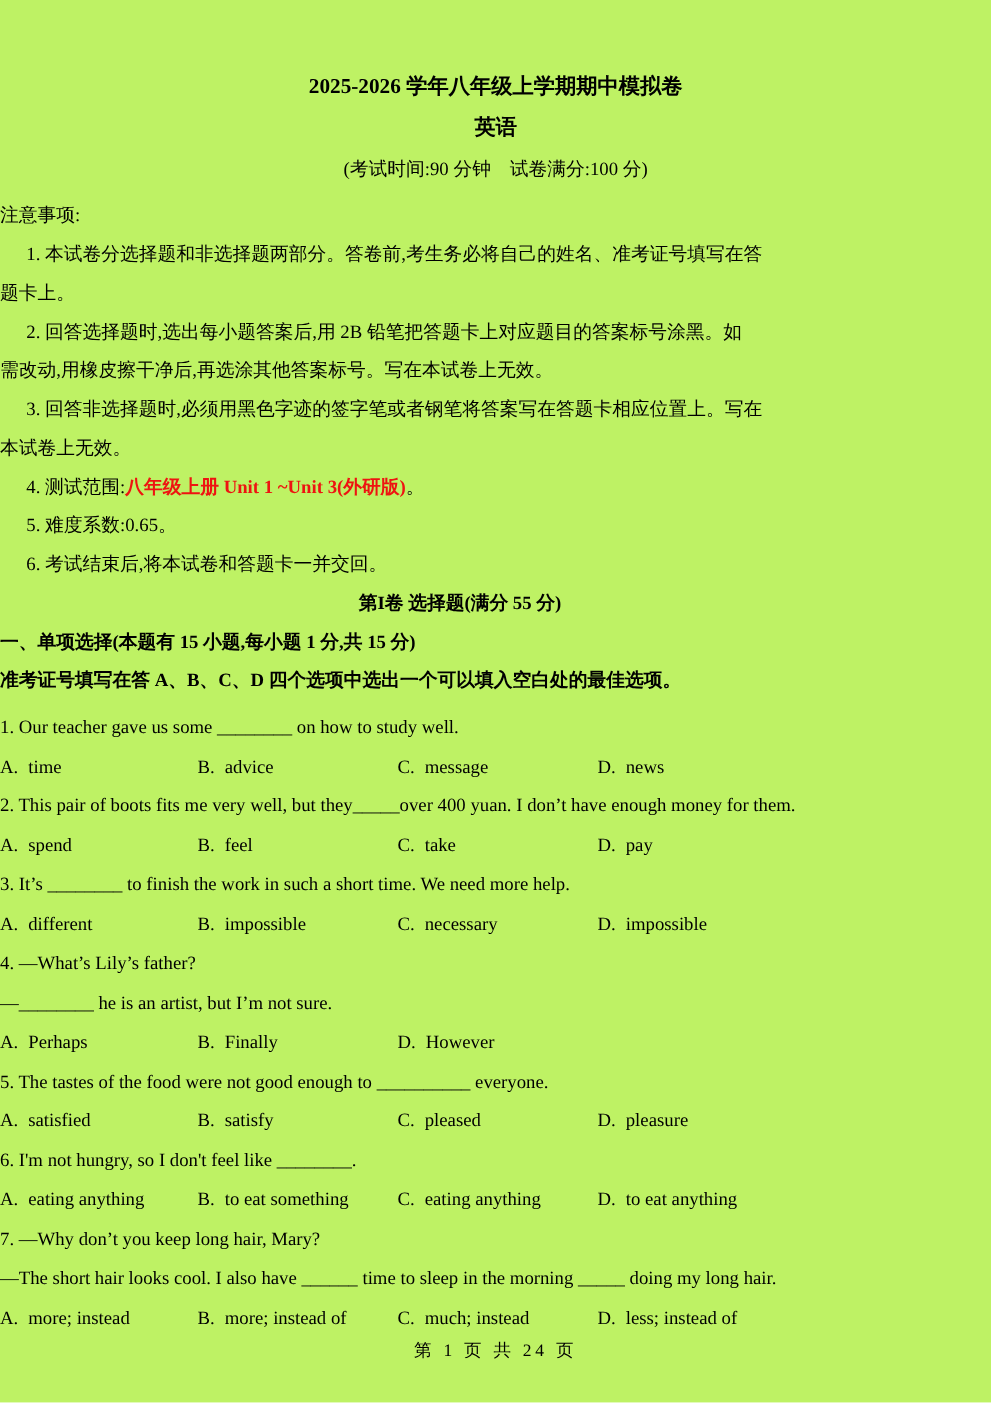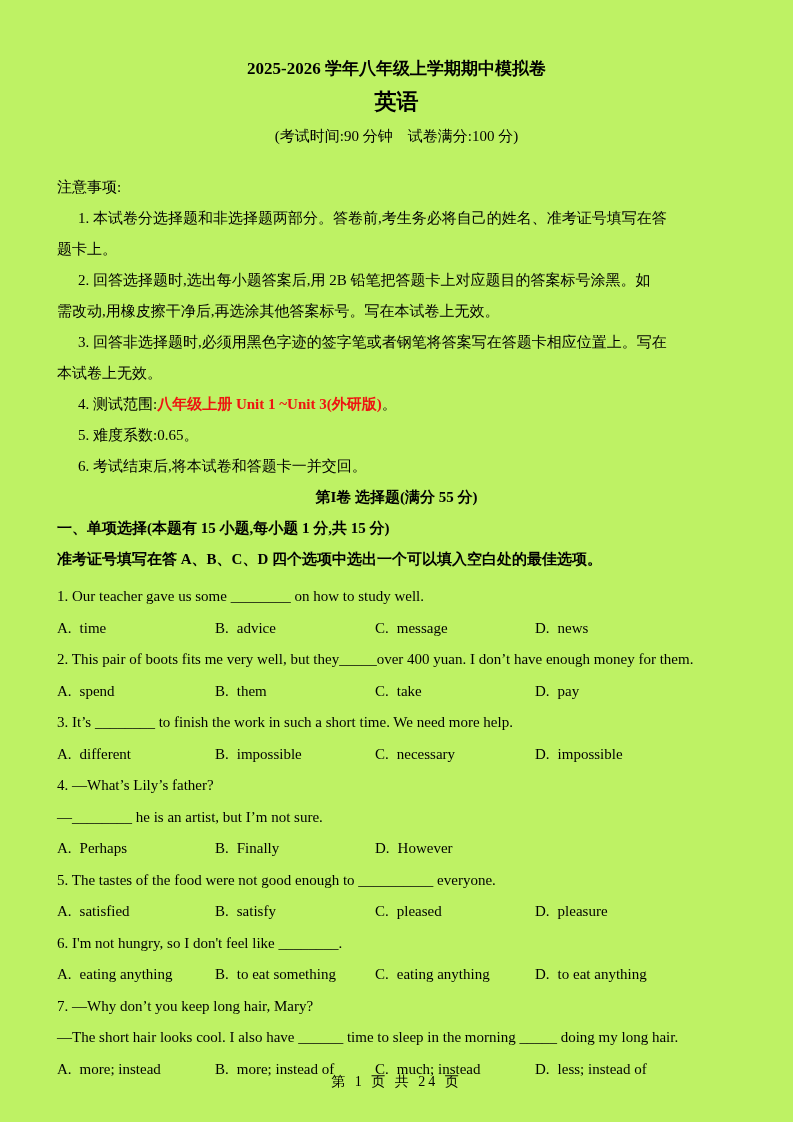--- a/index.html
+++ b/index.html
@@ -16,33 +16,32 @@
   }
   .center { text-align: center; }
   .doc-title {
     padding-top: 57px;
     font-size: 17px;
     font-weight: bold;
     line-height: 24px;
   }
   .doc-subject {
     margin-top: 9px;
-    font-size: 22px;
+    font-size: 17px;
     font-weight: bold;
     line-height: 24px;
   }
   .exam-info {
     margin-top: 10px;
     font-size: 15px;
     line-height: 24px;
     text-align: center;
   }
   .body-block {
-    margin-top: 24px;
-    padding-left: 57px;
+    margin-top: 10px;
     padding-right: 34px;
   }
   .notice-heading { line-height: 31px; }
   .notice-line { line-height: 31px; white-space: nowrap; }
   .notice-line.indent { text-indent: 21px; }
   .red { font-weight: bold; }
   .sec-heading {
     line-height: 31px;
     font-weight: bold;
     text-align: center;
@@ -112,21 +111,21 @@
         <div class="q-line">1. Our teacher gave us some ________ on how to study well.</div>
         <div class="opts">
           <div class="opt"><span class="opt-label">A.</span><span>time</span></div>
           <div class="opt"><span class="opt-label">B.</span><span>advice</span></div>
           <div class="opt"><span class="opt-label">C.</span><span>message</span></div>
           <div class="opt"><span class="opt-label">D.</span><span>news</span></div>
         </div>
         <div class="q-line">2. This pair of boots fits me very well, but they_____over 400 yuan. I don’t have enough money for them.</div>
         <div class="opts">
           <div class="opt"><span class="opt-label">A.</span><span>spend</span></div>
-          <div class="opt"><span class="opt-label">B.</span><span>them</span></div>
+          <div class="opt"><span class="opt-label">B.</span><span>feel</span></div>
           <div class="opt"><span class="opt-label">C.</span><span>take</span></div>
           <div class="opt"><span class="opt-label">D.</span><span>pay</span></div>
         </div>
         <div class="q-line">3. It’s ________ to finish the work in such a short time. We need more help.</div>
         <div class="opts">
           <div class="opt"><span class="opt-label">A.</span><span>different</span></div>
           <div class="opt"><span class="opt-label">B.</span><span>impossible</span></div>
           <div class="opt"><span class="opt-label">C.</span><span>necessary</span></div>
           <div class="opt"><span class="opt-label">D.</span><span>impossible</span></div>
         </div>

